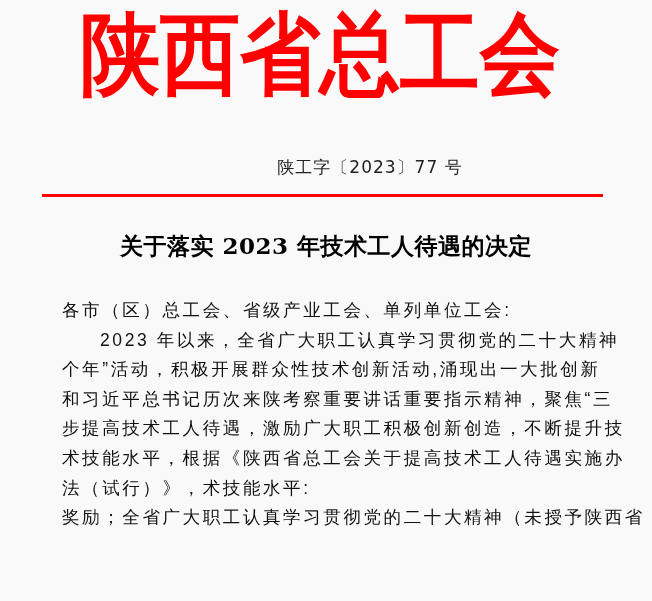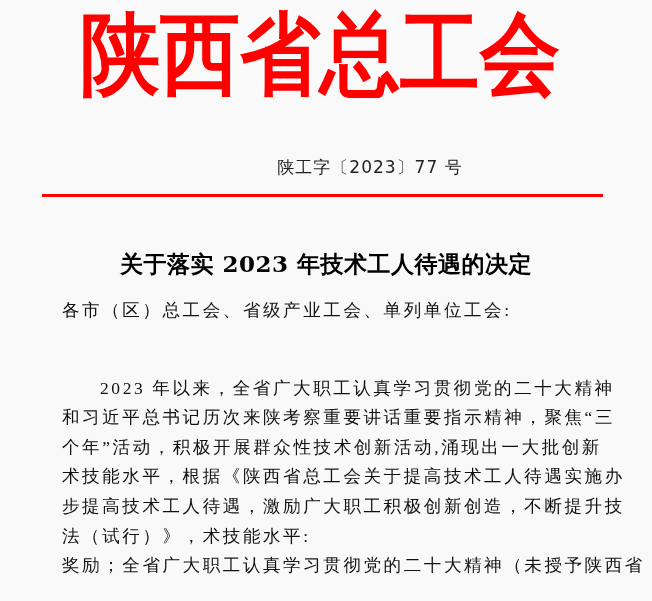--- a/index.html
+++ b/index.html
@@ -57,47 +57,46 @@
       left: 42px;
       top: 194px;
       width: 561px;
       height: 3px;
       background: #ff0000;
     }
     .doc-title {
       position: absolute;
       left: 0;
       width: 652px;
-      top: 248px;
+      top: 230px;
       text-align: center;
       font-family: "DejaVu Serif", "Liberation Serif", serif;
       font-weight: bold;
       font-size: 23px;
       color: #000;
       line-height: 32px;
       letter-spacing: 0.5px;
     }
     .body-text {
       position: absolute;
       left: 62px;
       top: 296px;
       width: 540px;
-      font-family: Liberation Serif, serif;
+      font-family: Liberation Sans, sans-serif;
       font-size: 17.5px;
       color: #111;
       line-height: 29.6px;
     }
     .line {
       white-space: nowrap;
       letter-spacing: 2.6px;
       height: 29.6px;
     }
     .line.indent {
       padding-left: 38px;
-      margin-top: 48px;
     }
   </style>
 </head>
 <body>
 
 <div class="page">
 
   <div class="masthead">
     <span>陕</span>
     <span>西</span>
@@ -109,21 +108,21 @@
 
   <div class="doc-number">陕工字〔2023〕77 号</div>
 
   <div class="red-rule"></div>
 
   <div class="doc-title">关于落实 2023 年技术工人待遇的决定</div>
 
   <div class="body-text">
     <div class="line">各市（区）总工会、省级产业工会、单列单位工会:</div>
     <div class="line indent">2023 年以来，全省广大职工认真学习贯彻党的二十大精神</div>
+    <div class="line">个年”活动，积极开展群众性技术创新活动,涌现出一大批创新</div>
     <div class="line">和习近平总书记历次来陕考察重要讲话重要指示精神，聚焦“三</div>
-    <div class="line">个年”活动，积极开展群众性技术创新活动,涌现出一大批创新</div>
+    <div class="line">步提高技术工人待遇，激励广大职工积极创新创造，不断提升技</div>
     <div class="line">术技能水平，根据《陕西省总工会关于提高技术工人待遇实施办</div>
-    <div class="line">步提高技术工人待遇，激励广大职工积极创新创造，不断提升技</div>
     <div class="line">法（试行）》，术技能水平:</div>
     <div class="line">奖励；全省广大职工认真学习贯彻党的二十大精神（未授予陕西省</div>
   </div>
 
 </div>
 
 </body></html>

